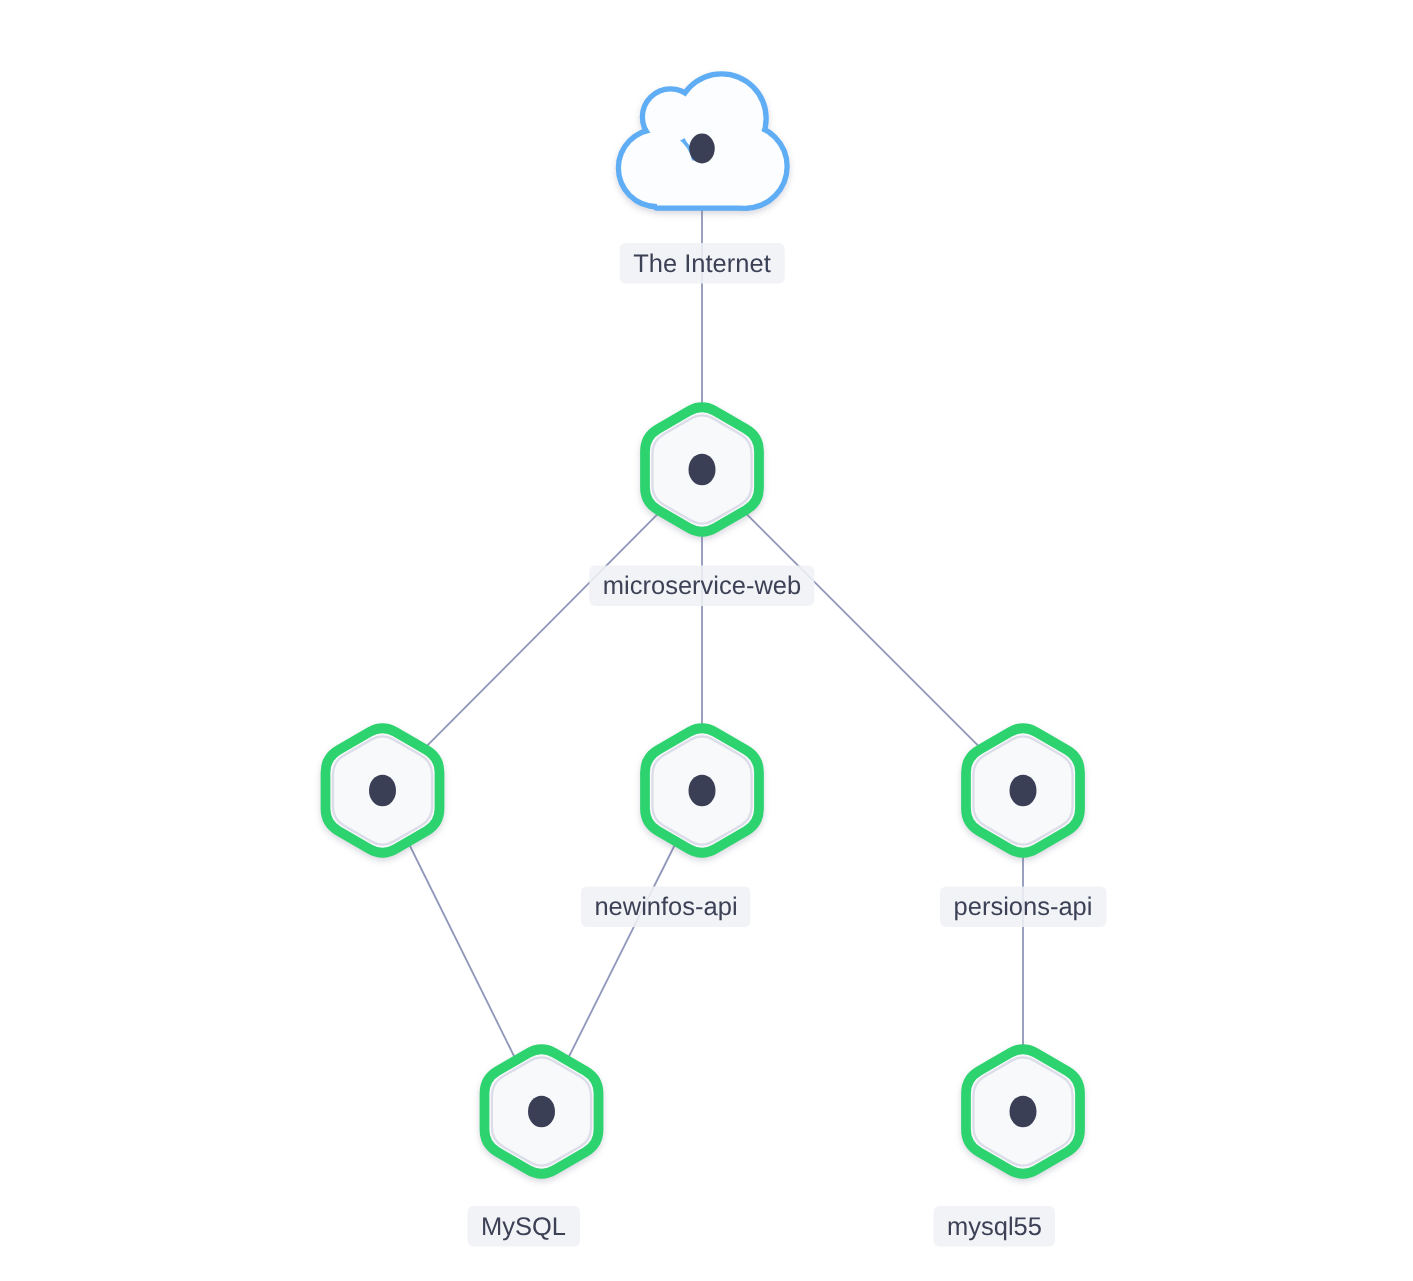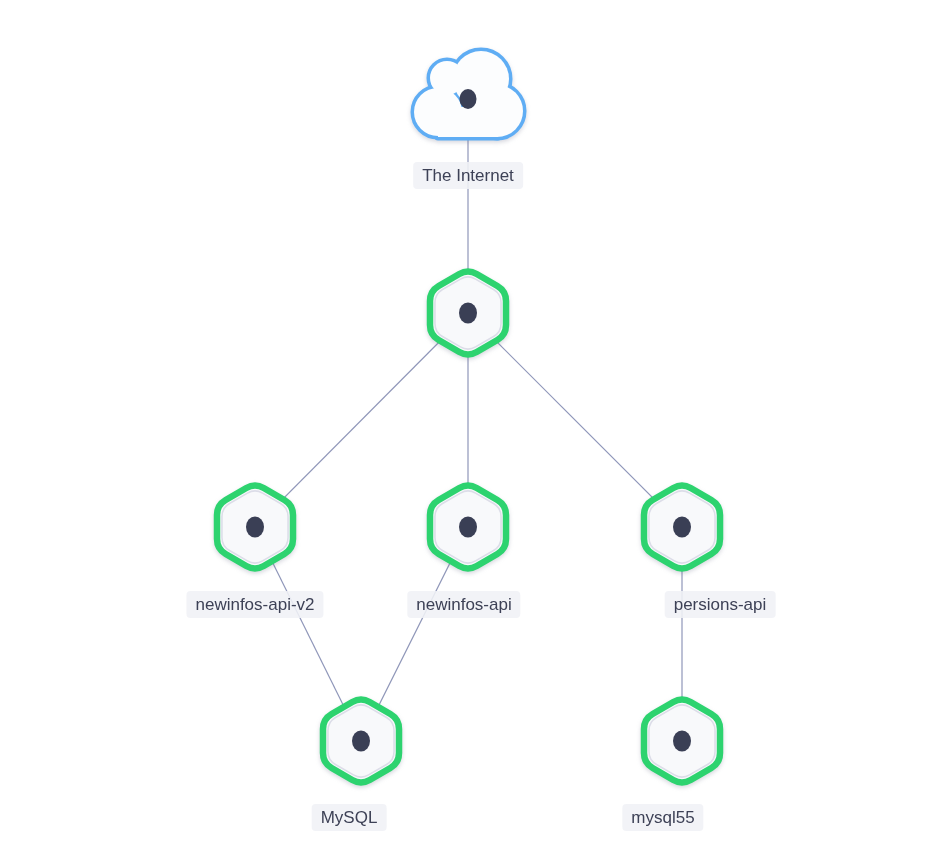--- a/index.html
+++ b/index.html
@@ -129,19 +129,19 @@
     </g>
 
     <g class="node-hex" transform="translate(682,741)">
       <use href="#hex" class="hex-outer"></use>
       <use href="#hex" class="hex-inner" transform="scale(0.87)"></use>
       <ellipse class="dot" cx="0" cy="0" rx="9" ry="10.5"></ellipse>
     </g>
   </svg>
 
   <div class="node-label" style="left:468px; top:162px">The Internet</div>
-  <div class="node-label" style="left:255px; top:591px">newinfos-api-v2</div>
-  <div class="node-label" style="left:464px; top:591px">newinfos-api</div>
-  <div class="node-label" style="left:720px; top:591px">persions-api</div>
+  <div class="node-label" style="left:468px; top:377px">microservice-web</div>
+  <div class="node-label" style="left:444px; top:591px">newinfos-api</div>
+  <div class="node-label" style="left:682px; top:591px">persions-api</div>
   <div class="node-label" style="left:349px; top:804px">MySQL</div>
   <div class="node-label" style="left:663px; top:804px">mysql55</div>
 
 </div>
 
 </body></html>

